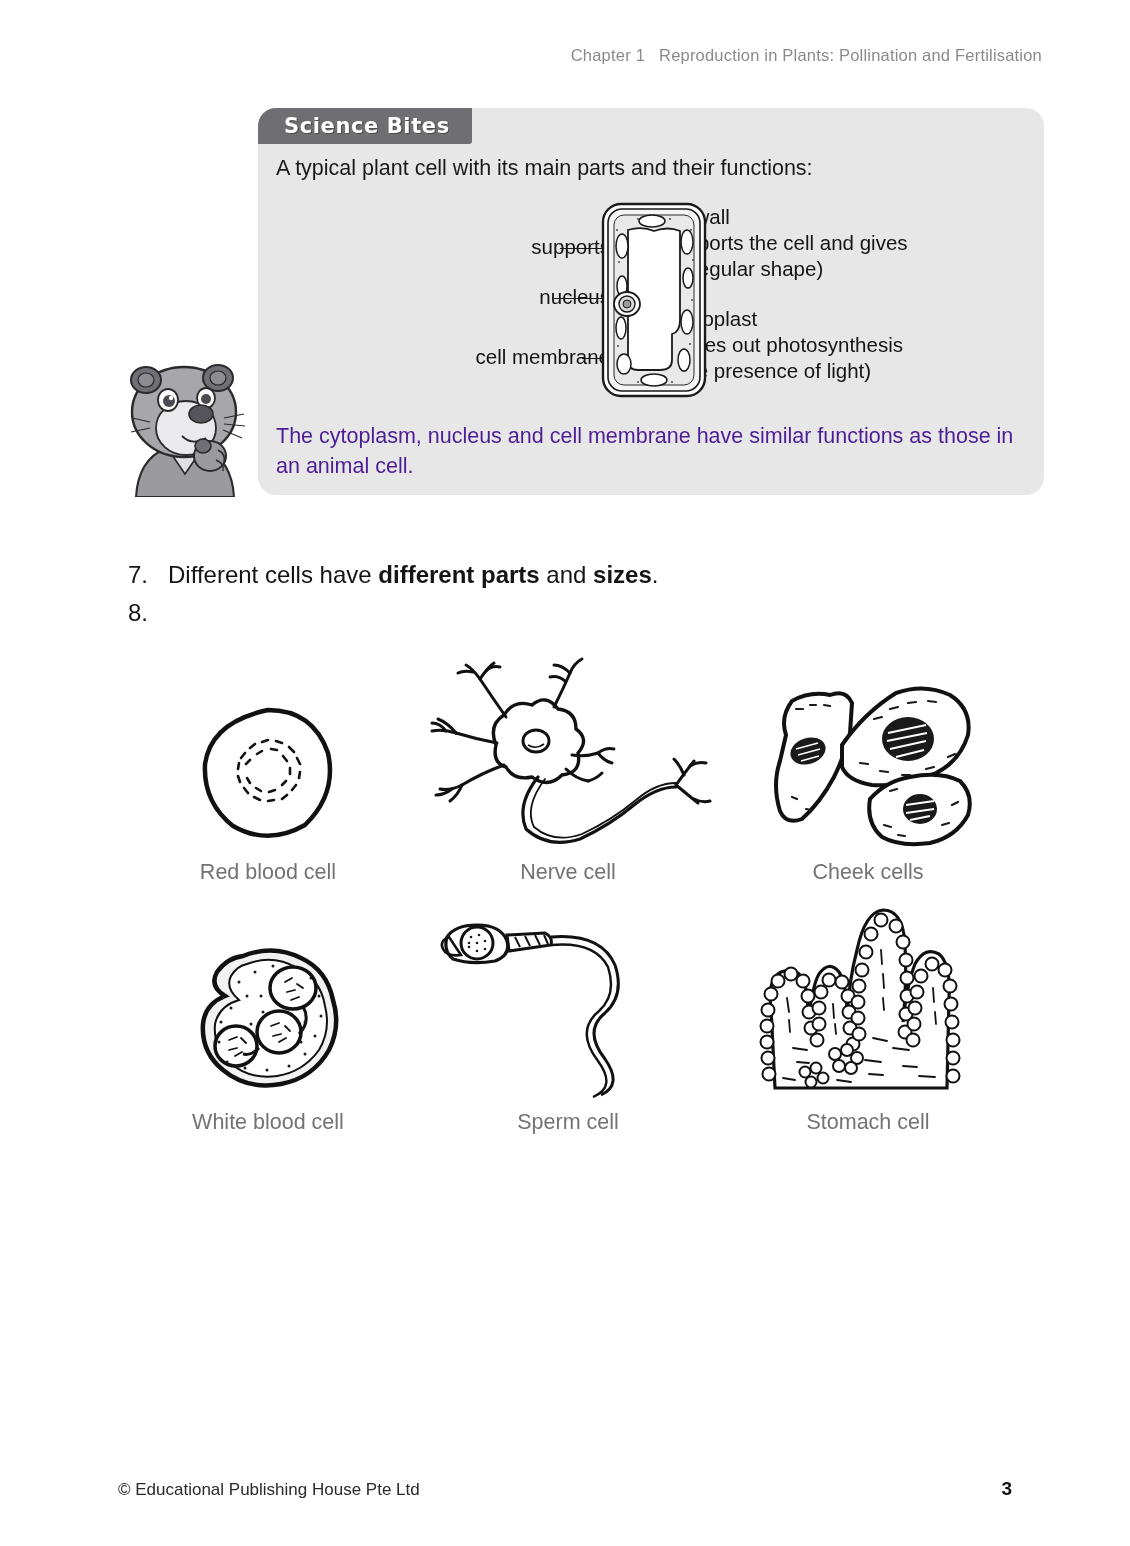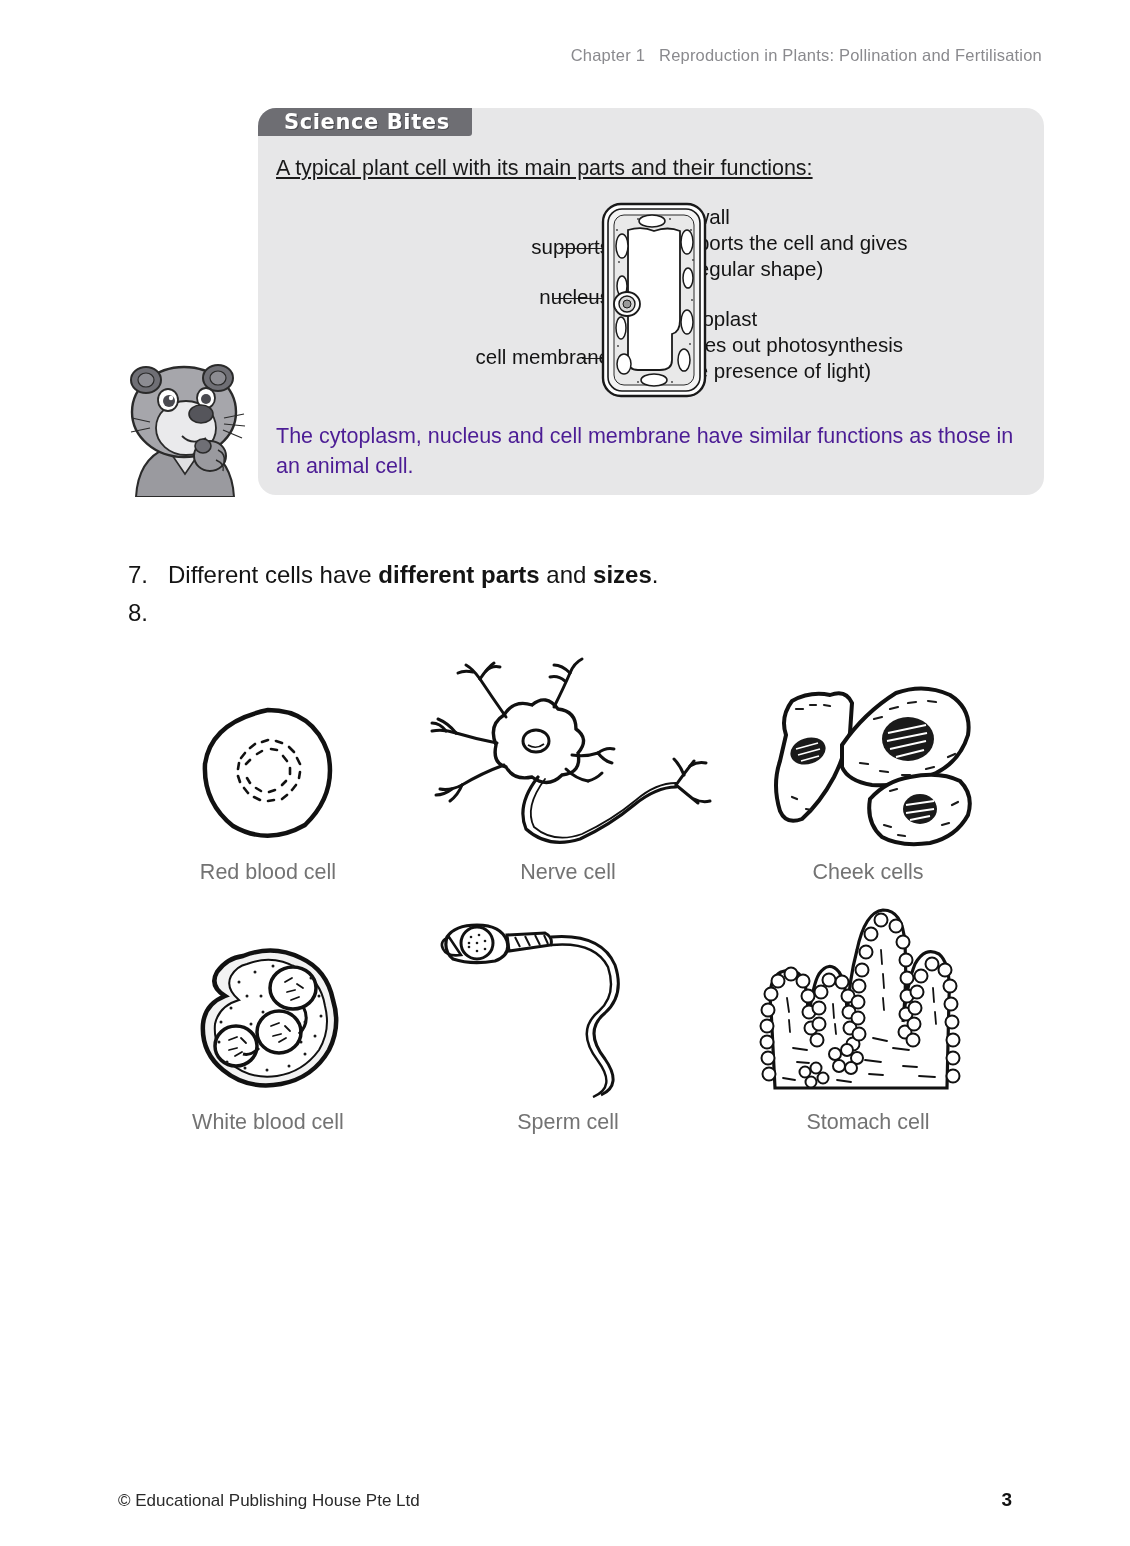--- a/index.html
+++ b/index.html
@@ -33,21 +33,21 @@
     top: 108px;
     width: 786px;
     height: 387px;
     background: #e7e7e8;
     border-radius: 18px;
   }
   .sb-banner {
     position: absolute;
     left: 0;
     top: 0;
-    height: 28px;
+    height: 36px;
     padding: 0 22px 0 26px;
     background: #6e6e73;
     border-top-left-radius: 18px;
     border-bottom-right-radius: 3px;
     display: flex;
     align-items: center;
   }
   .sb-banner-text {
     color: #ffffff;
     font-size: 21px;
@@ -55,21 +55,20 @@
     font-family: "DejaVu Sans", sans-serif;
     letter-spacing: 0.6px;
     text-shadow: 1.2px 1.2px 0 #4d4d52;
   }
   .sb-intro {
     position: absolute;
     left: 18px;
     top: 48px;
     font-size: 21.5px;
     color: #1a1a1a;
-    text-decoration: underline;
   }
   .sb-footnote {
     position: absolute;
     left: 18px;
     top: 313px;
     width: 752px;
     font-size: 21.5px;
     line-height: 30px;
     color: #4c1d95;
   }
@@ -165,21 +164,20 @@
 
   
   .page-footer {
     position: absolute;
     left: 118px;
     right: 118px;
     top: 1478px;
     display: flex;
     justify-content: space-between;
     align-items: baseline;
-    margin-top: 11px;
   }
   .footer-copy { font-size: 17px; color: #2a2a2a; }
   .footer-page { font-size: 19px; font-weight: bold; color: #111111; }
 </style>
 </head>
 <body>
 
 <div class="page-header">
   <span class="chapter-no">Chapter 1</span><span>Reproduction in Plants: Pollination and Fertilisation</span>
 </div>

